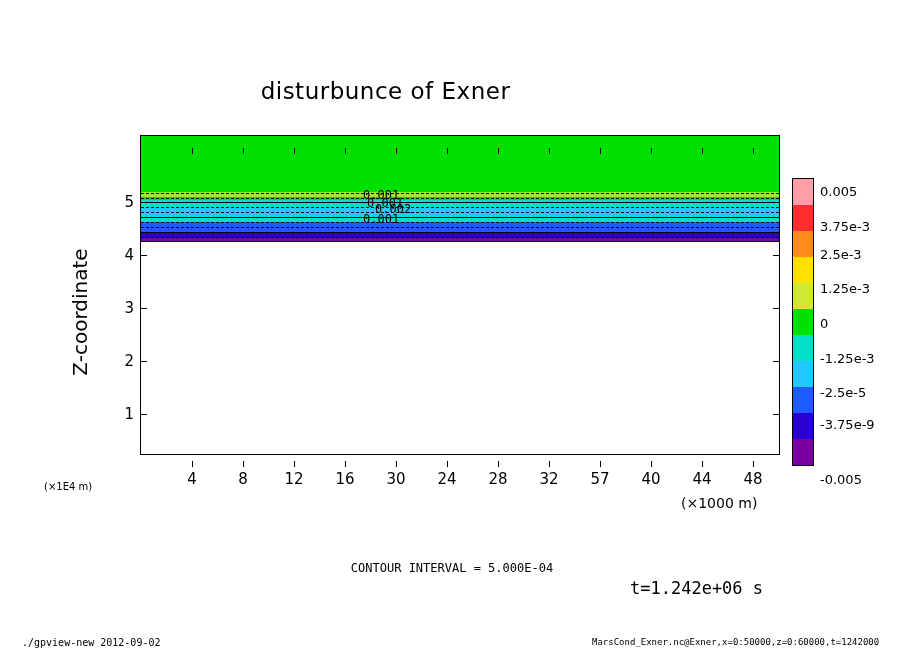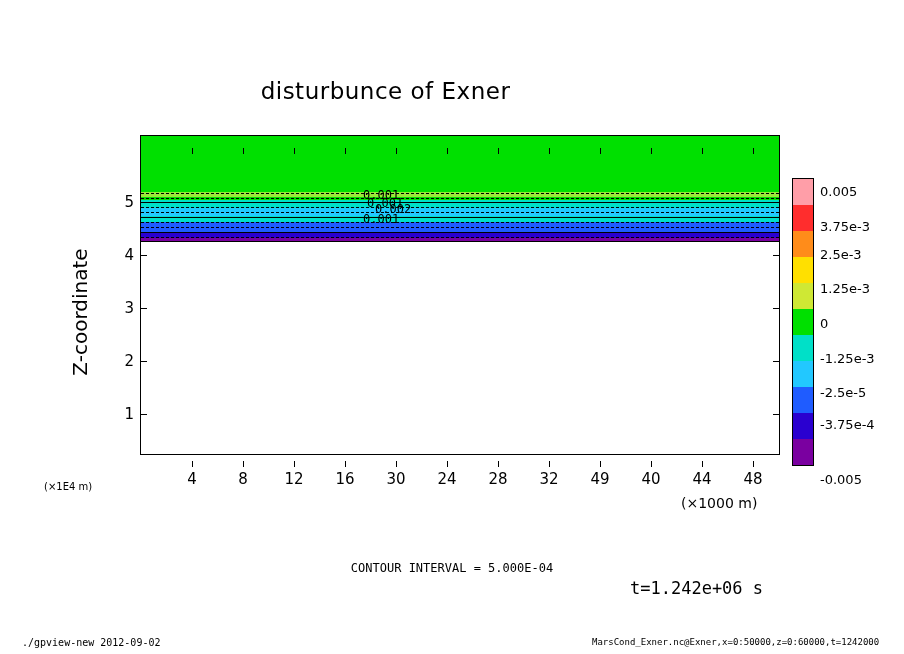--- a/index.html
+++ b/index.html
@@ -234,21 +234,21 @@
   <div class="tick-x" style="left:753px; top:461px;"></div>
 
   <div class="xlab" style="left:192px;">4</div>
   <div class="xlab" style="left:243px;">8</div>
   <div class="xlab" style="left:294px;">12</div>
   <div class="xlab" style="left:345px;">16</div>
   <div class="xlab" style="left:396px;">30</div>
   <div class="xlab" style="left:447px;">24</div>
   <div class="xlab" style="left:498px;">28</div>
   <div class="xlab" style="left:549px;">32</div>
-  <div class="xlab" style="left:600px;">49</div>
+  <div class="xlab" style="left:600px;">57</div>
   <div class="xlab" style="left:651px;">40</div>
   <div class="xlab" style="left:702px;">44</div>
   <div class="xlab" style="left:753px;">48</div>
 
   <div class="tick-y" style="left:141px; top:414px;"></div>
   <div class="tick-y" style="left:141px; top:361px;"></div>
   <div class="tick-y" style="left:141px; top:308px;"></div>
   <div class="tick-y" style="left:141px; top:255px;"></div>
   <div class="tick-y" style="left:141px; top:202px;"></div>
 
@@ -288,16 +288,16 @@
     <div class="cb-cell" style="height:26px; background:#7a00a0;"></div>
   </div>
 
   <div class="cb-tick-label" style="top:191px;">0.005</div>
   <div class="cb-tick-label" style="top:226px;">3.75e-3</div>
   <div class="cb-tick-label" style="top:254px;">2.5e-3</div>
   <div class="cb-tick-label" style="top:288px;">1.25e-3</div>
   <div class="cb-tick-label" style="top:323px;">0</div>
   <div class="cb-tick-label" style="top:358px;">-1.25e-3</div>
   <div class="cb-tick-label" style="top:392px;">-2.5e-5</div>
-  <div class="cb-tick-label" style="top:424px;">-3.75e-4</div>
+  <div class="cb-tick-label" style="top:424px;">-3.75e-9</div>
   <div class="cb-tick-label" style="top:459px;margin-top:20px;">-0.005</div>
 
 </div>
 
 </body></html>

